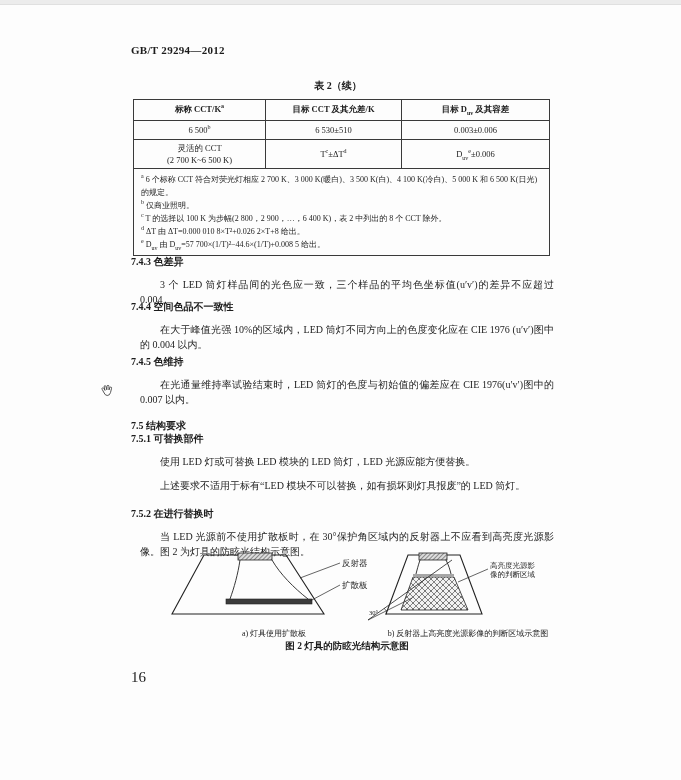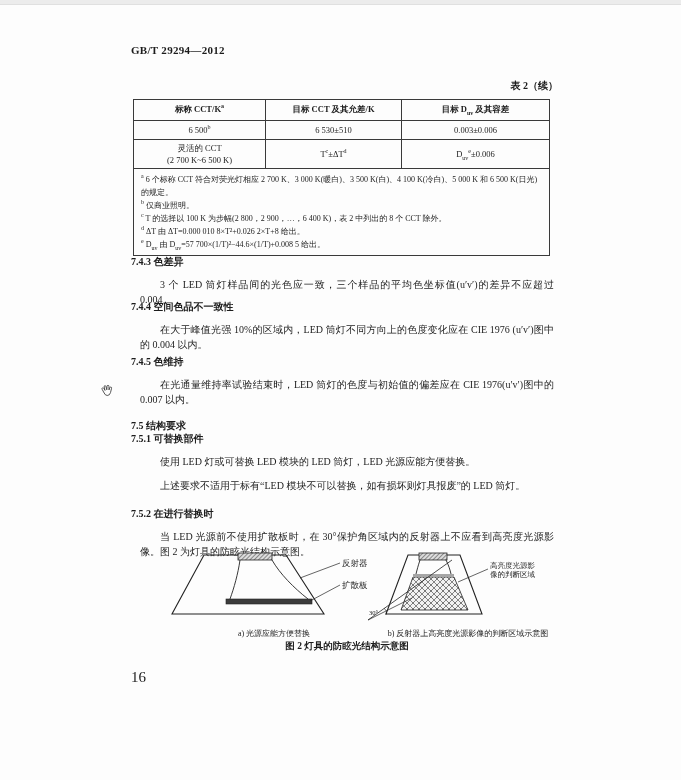--- a/index.html
+++ b/index.html
@@ -3,21 +3,21 @@
 <meta charset="utf-8">
 <style>
   html,body{margin:0;padding:0;}
   body{
     width:681px;height:780px;position:relative;background:#fdfdfd;
     font-family:"Liberation Serif","DejaVu Serif",serif;color:#1c1c1c;
     overflow:hidden;
   }
   .top-strip{position:absolute;top:0;left:0;width:681px;height:4px;background:#ececec;border-bottom:1px solid #e0e0e0;}
   .doc-header{position:absolute;top:44px;left:131px;font-size:11px;font-weight:bold;letter-spacing:.3px;}
-  .table-title{position:absolute;top:79px;left:142px;width:416px;text-align:right;font-size:10px;font-weight:bold;}
+  .table-title{position:absolute;top:79px;left:130px;width:416px;text-align:center;font-size:10px;font-weight:bold;}
   table.spec{position:absolute;top:99px;left:133px;width:416px;border-collapse:collapse;font-size:8.5px;table-layout:fixed;}
   table.spec td{border:1px solid #3a3a3a;text-align:center;vertical-align:middle;padding:2px 3px;}
   table.spec tr.hdr td{height:16px;font-weight:bold;}
   table.spec tr.r1 td{height:14px;}
   table.spec tr.r2 td{height:24px;}
   td.fncell{text-align:left !important;font-size:8px;line-height:13px;padding:4px 7px !important;}
   .fn{white-space:nowrap;overflow:hidden;}
   sup{font-size:6px;vertical-align:super;line-height:0;}
   sub{font-size:6px;vertical-align:sub;line-height:0;}
   .sec{position:absolute;left:131px;width:432px;}
@@ -119,21 +119,21 @@
       <path d="M72,8 C70,22 66,36 62,47" stroke-width="0.9"></path>
       <path d="M104,8 C112,22 126,36 140,47" stroke-width="0.9"></path>
     </g>
     <rect x="70" y="1" width="34" height="7" fill="url(#capHatch)" stroke="#222" stroke-width="0.8"></rect>
     <rect x="58" y="47" width="86" height="5" fill="#3c3c3c" stroke="#222" stroke-width="0.6"></rect>
     <line x1="132" y1="26" x2="172" y2="11" stroke="#222" stroke-width="0.7"></line>
     <line x1="142" y1="49" x2="172" y2="33" stroke="#222" stroke-width="0.7"></line>
     <text x="174" y="14" font-size="8.5">反射器</text>
     <text x="174" y="36" font-size="8.5">扩散板</text>
   </svg>
-  <div class="figcap">a)  光源应能方便替换</div>
+  <div class="figcap">a)  灯具使用扩散板</div>
 </div>
 
 <div class="figbox" style="top:552px;left:368px;width:200px;">
   <svg width="200" height="70" viewBox="0 0 200 70">
     <defs>
       <pattern id="crossHatch" width="6" height="6" patternUnits="userSpaceOnUse">
         <rect width="6" height="6" fill="#f2f2f2"></rect>
         <line x1="0" y1="0" x2="6" y2="6" stroke="#555" stroke-width="0.7"></line>
         <line x1="6" y1="0" x2="0" y2="6" stroke="#555" stroke-width="0.7"></line>
         <circle cx="3" cy="3" r="0.8" fill="#666"></circle>

